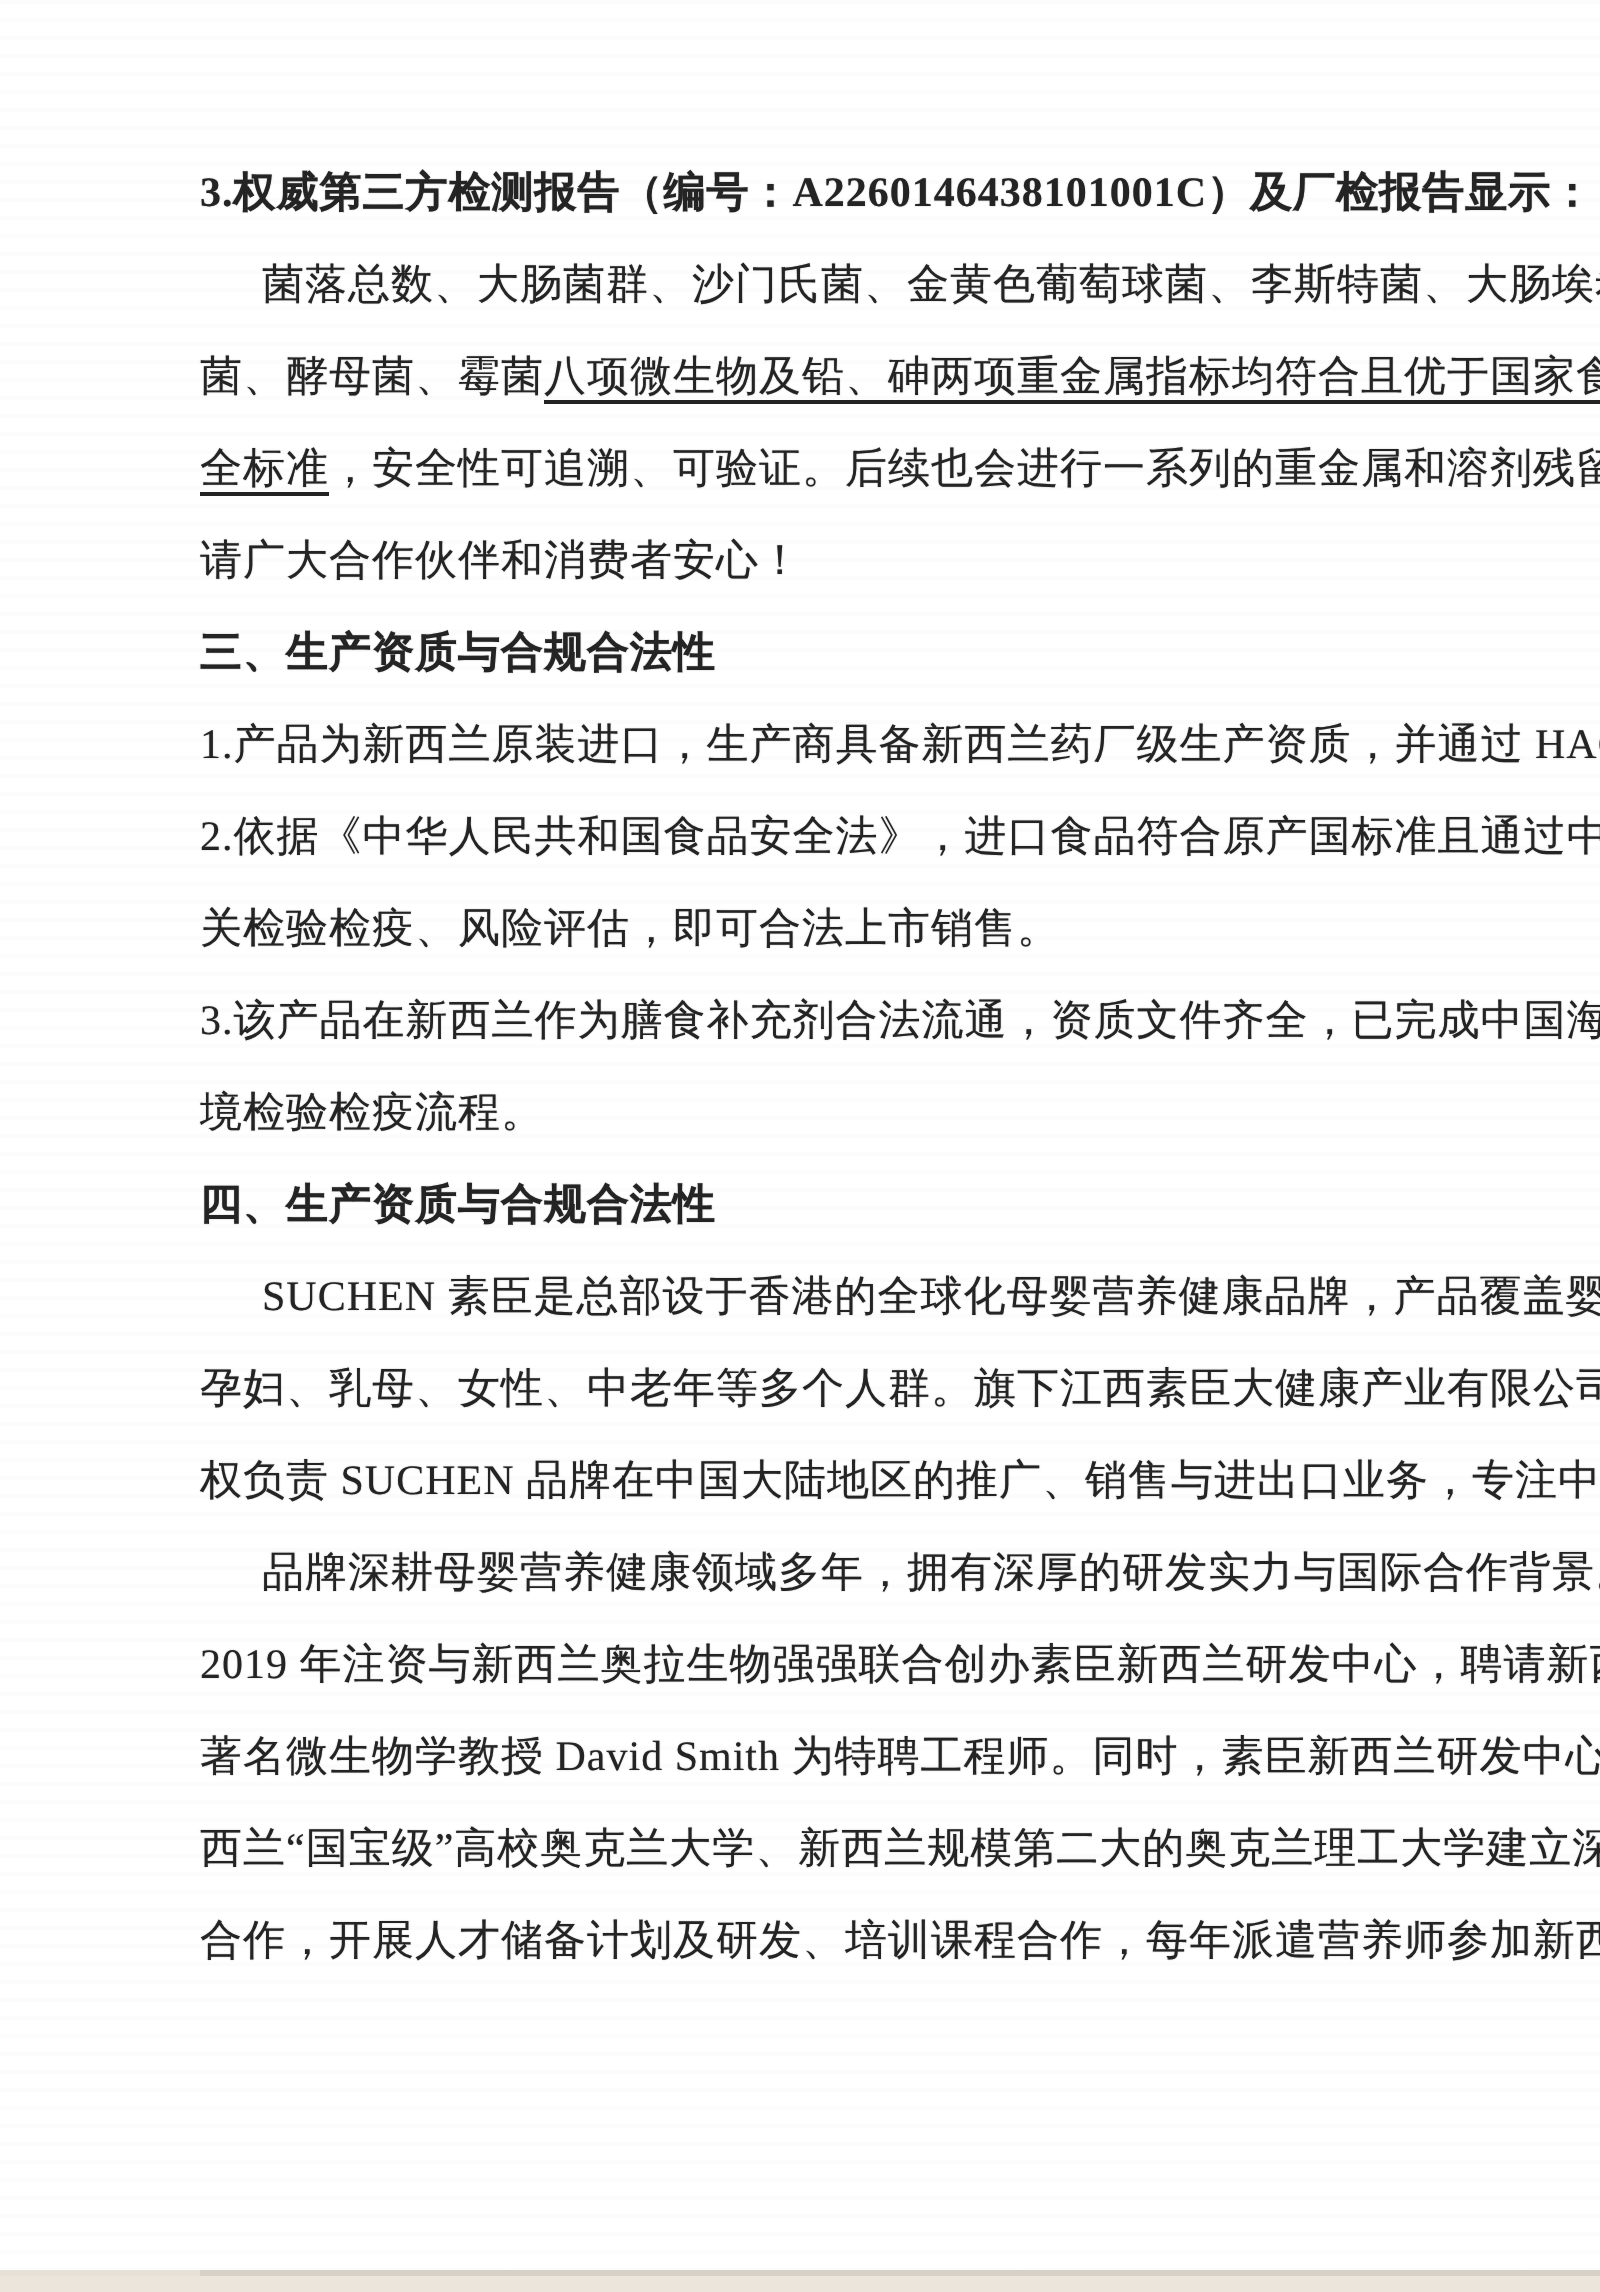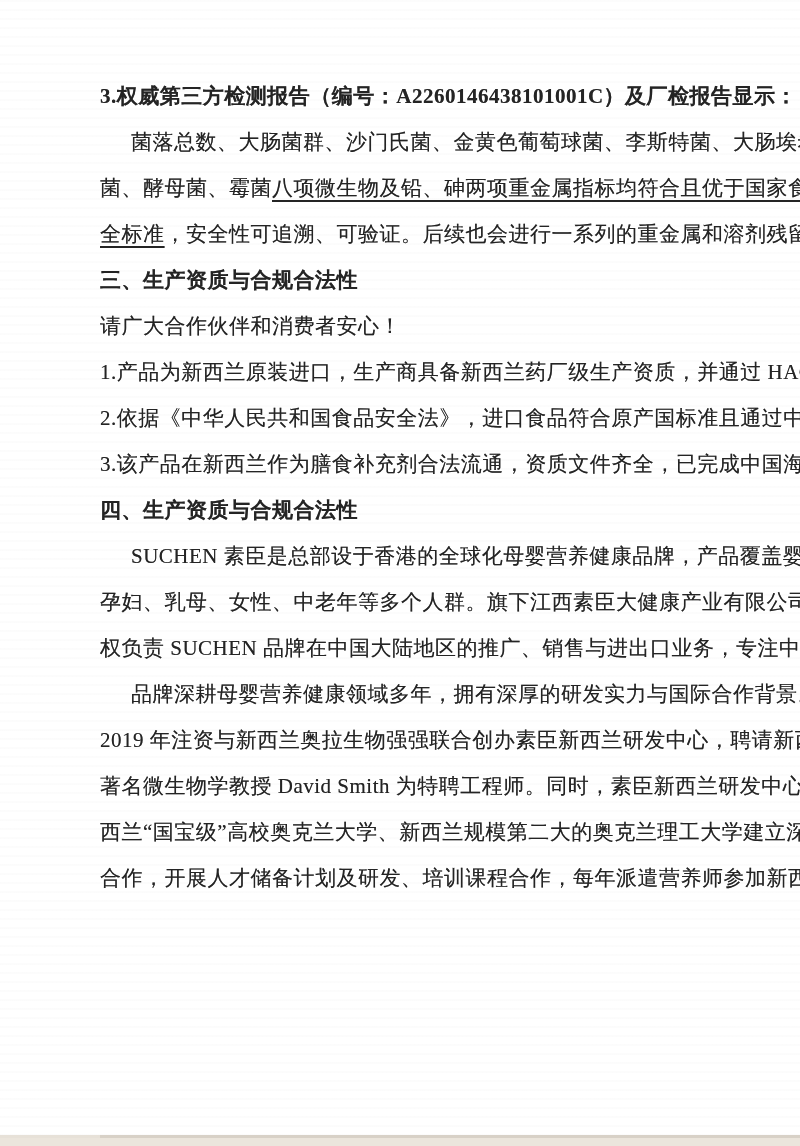--- a/index.html
+++ b/index.html
@@ -68,25 +68,27 @@
 </style>
 </head>
 <body>
 
 <div class="page">
   <div class="content" id="doc-content">
       <div class="line bold"><span class="seg-plain">3.权威第三方检测报告（编号：A2260146438101001C）及厂检报告显示：</span></div>
       <div class="line indent"><span class="seg-plain">菌落总数、大肠菌群、沙门氏菌、金黄色葡萄球菌、李斯特菌、大肠埃希氏</span></div>
       <div class="line"><span class="seg-plain">菌、酵母菌、霉菌</span><span class="seg-underline">八项微生物及铅、砷两项重金属指标均符合且优于国家食品安</span></div>
       <div class="line"><span class="seg-underline">全标准</span><span class="seg-plain">，安全性可追溯、可验证。后续也会进行一系列的重金属和溶剂残留外检，</span></div>
+      <div class="line"><span class="seg-plain">请广大合作伙伴和消费者安心！</span></div>
       <div class="line bold"><span class="seg-plain">三、生产资质与合规合法性</span></div>
-      <div class="line"><span class="seg-plain">请广大合作伙伴和消费者安心！</span></div>
       <div class="line"><span class="seg-plain">1.产品为新西兰原装进口，生产商具备新西兰药厂级生产资质，并通过 HACCP、</span></div>
       <div class="line"><span class="seg-plain">2.依据《中华人民共和国食品安全法》，进口食品符合原产国标准且通过中国海</span></div>
+      <div class="line"><span class="seg-plain">关检验检疫、风险评估，即可合法上市销售。</span></div>
       <div class="line"><span class="seg-plain">3.该产品在新西兰作为膳食补充剂合法流通，资质文件齐全，已完成中国海关入</span></div>
+      <div class="line"><span class="seg-plain">境检验检疫流程。</span></div>
       <div class="line bold"><span class="seg-plain">四、生产资质与合规合法性</span></div>
       <div class="line indent"><span class="seg-plain">SUCHEN 素臣是总部设于香港的全球化母婴营养健康品牌，产品覆盖婴幼儿、</span></div>
       <div class="line"><span class="seg-plain">孕妇、乳母、女性、中老年等多个人群。旗下江西素臣大健康产业有限公司，全</span></div>
       <div class="line"><span class="seg-plain">权负责 SUCHEN 品牌在中国大陆地区的推广、销售与进出口业务，专注中国市场</span></div>
       <div class="line indent"><span class="seg-plain">品牌深耕母婴营养健康领域多年，拥有深厚的研发实力与国际合作背景。</span></div>
       <div class="line"><span class="seg-plain">2019 年注资与新西兰奥拉生物强强联合创办素臣新西兰研发中心，聘请新西兰</span></div>
       <div class="line"><span class="seg-plain">著名微生物学教授 David Smith 为特聘工程师。同时，素臣新西兰研发中心与新</span></div>
       <div class="line"><span class="seg-plain">西兰“国宝级”高校奥克兰大学、新西兰规模第二大的奥克兰理工大学建立深度</span></div>
       <div class="line"><span class="seg-plain">合作，开展人才储备计划及研发、培训课程合作，每年派遣营养师参加新西兰高</span></div>
     </div>

